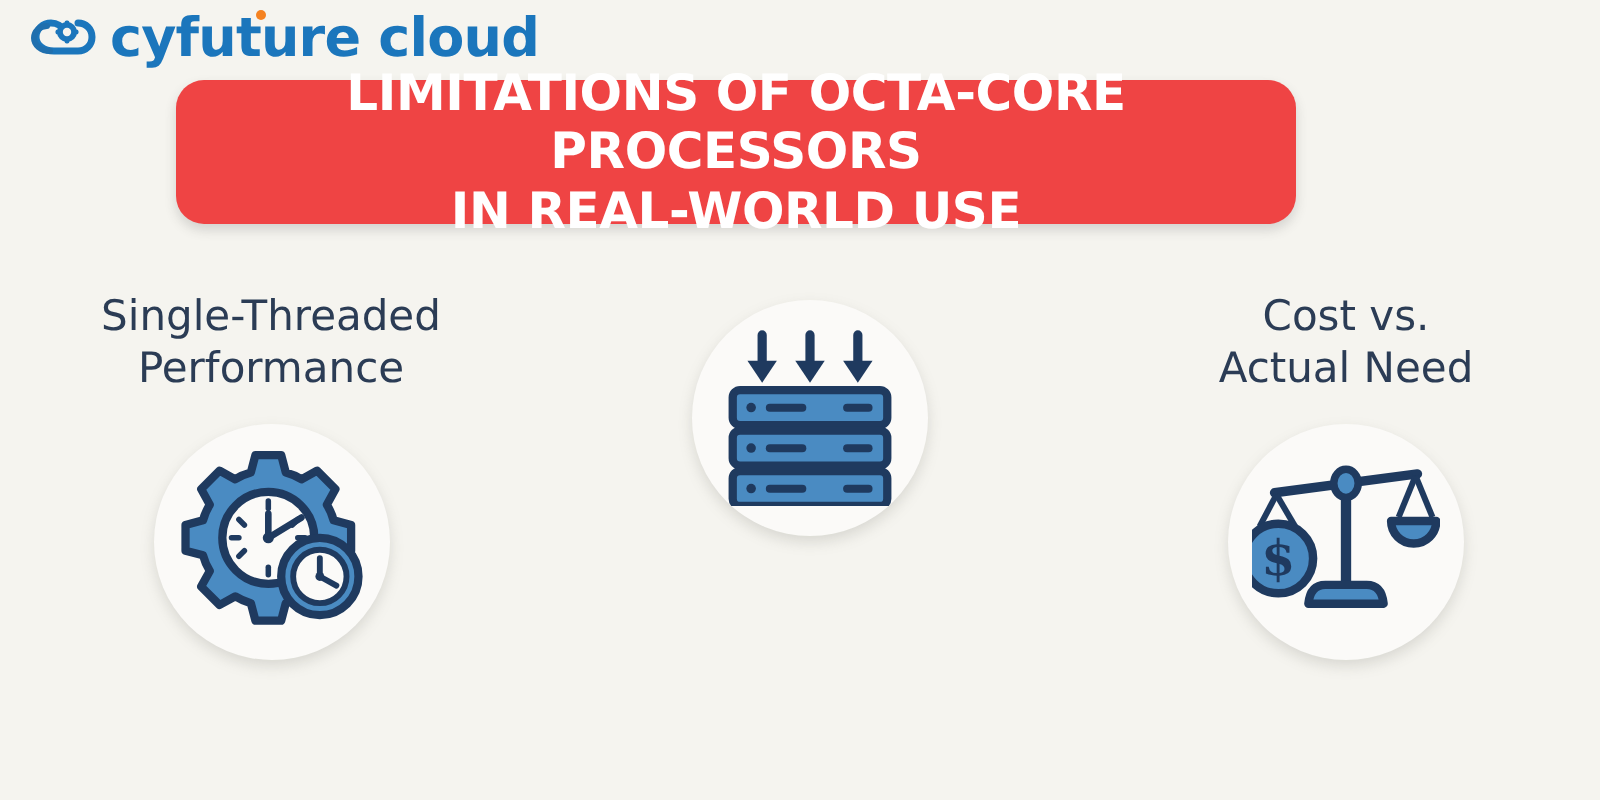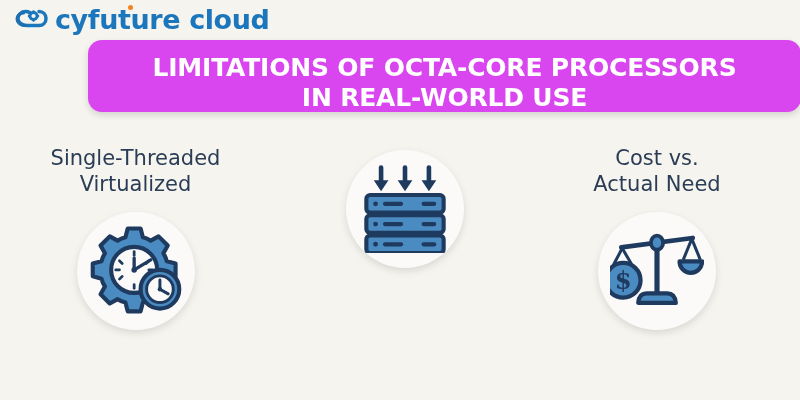--- a/index.html
+++ b/index.html
@@ -45,27 +45,27 @@
     background: #f58220;
     left: 73px;
     top: -1px;
   }
 
   
   #title-banner {
     position: absolute;
     left: 88px;
     top: 40px;
-    width: 713px;
+    width: 560px;
     height: 72px;
-    background: #d946ef;
+    background: #ef4444;
     border-radius: 14px;
     box-shadow: 0 3px 6px rgba(60,60,60,0.18);
     display: flex;
-    align-items: flex-end;
+    align-items: center;
     justify-content: center;
     text-align: center;
   }
   #title-text {
     color: #ffffff;
     font-family: "DejaVu Sans", sans-serif;
     font-size: 25px;
     font-weight: bold;
     line-height: 1.18;
     letter-spacing: -0.2px;
@@ -97,21 +97,21 @@
   
   #col-single { left: 8px; top: 145px; width: 255px; }
   #col-single .icon-circle { width: 118px; height: 118px; margin-top: 14px; }
 
   
   #col-resource { left: 252px; top: 150px; width: 306px; }
   #col-resource .icon-circle { width: 118px; height: 118px; }
   #col-resource .caption { margin-top: 17px; }
 
   
-  #col-cost { left: 532px; top: 145px; width: 250px; }
+  #col-cost { left: 548px; top: 145px; width: 250px; }
   #col-cost .icon-circle { width: 118px; height: 118px; margin-top: 14px; }
 </style>
 </head>
 <body>
 
 <div id="logo-bar">
   <span>
     <svg id="logo-mark" viewBox="0 0 68 52">
       <path d="M50 11 C58 11 64 17 64 25 C64 33 58 39 50 39 L26 39
                C16 39 8 33 8 25 C8 17 15 11 23 11 C29 11 34 14 36 19" fill="none" stroke="#1b76bc" stroke-width="7" stroke-linecap="round"></path>
@@ -130,21 +130,21 @@
   </span>
 </div>
 
 <div id="title-banner">
   <div id="title-text">LIMITATIONS OF OCTA-CORE PROCESSORS
 IN REAL-WORLD USE</div>
 </div>
 
 <div class="col" id="col-single">
   <div class="caption">Single-Threaded
-Virtualized</div>
+Performance</div>
   <div class="icon-circle">
     <span>
       <svg width="92" height="92" viewBox="0 0 100 100">
 
         <path d="M41 6 L55 6 L57.5 15.5 A30 30 0 0 1 66 19.2 L74.5 14.5 L84.5 24.5
                  L79.8 33 A30 30 0 0 1 83.5 41.5 L93 44 L93 58 L83.5 60.5
                  A30 30 0 0 1 79.8 69 L84.5 77.5 L74.5 87.5 L66 82.8
                  A30 30 0 0 1 57.5 86.5 L55 96 L41 96 L38.5 86.5
                  A30 30 0 0 1 30 82.8 L21.5 87.5 L11.5 77.5 L16.2 69
                  A30 30 0 0 1 12.5 60.5 L3 58 L3 44 L12.5 41.5

